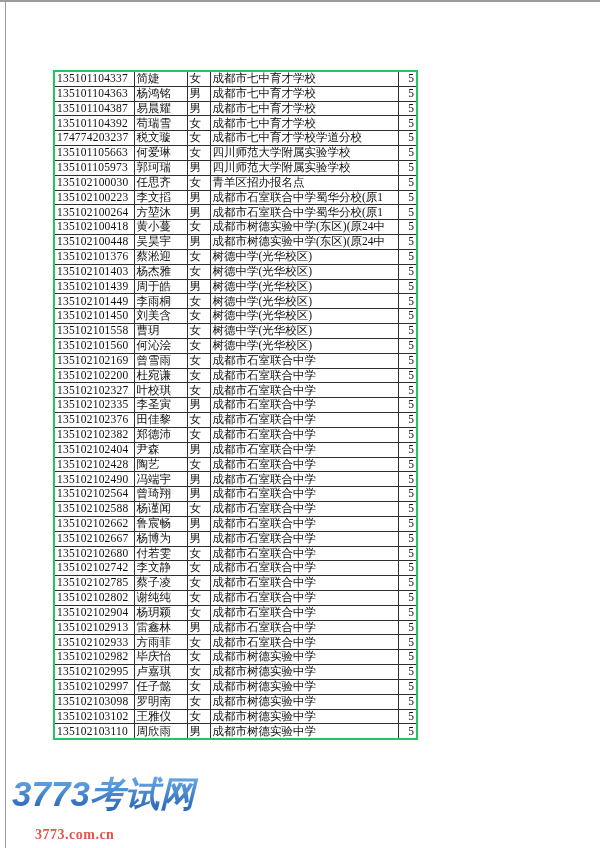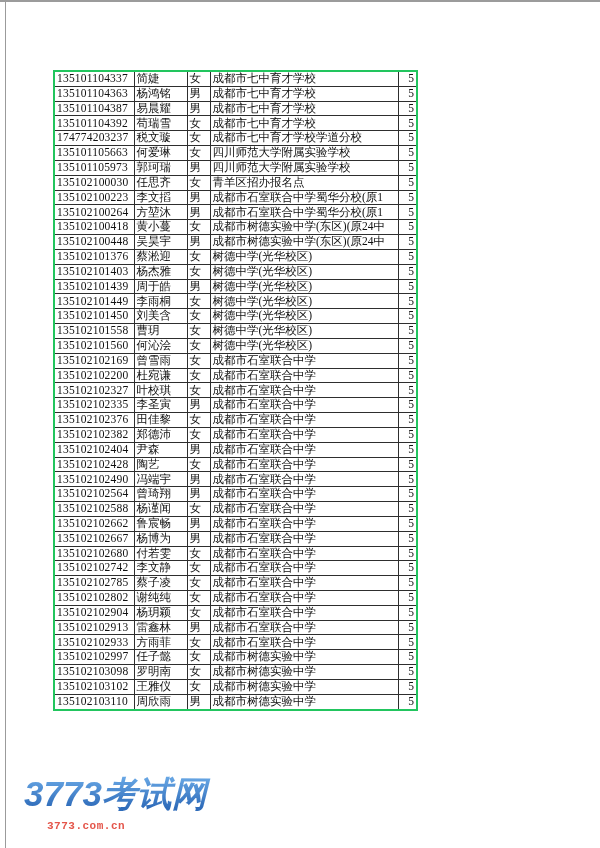--- a/index.html
+++ b/index.html
@@ -24,38 +24,38 @@
     color:#101010;
     white-space:nowrap;overflow:hidden;
     vertical-align:middle;
   }
   td.col-id{letter-spacing:0.2px;}
   td.col-name{padding-left:3px;}
   td.col-gender{padding-left:3px;}
   td.col-school{padding-left:3px;}
   td.col-code{text-align:right;padding-right:2px;}
 
-  .watermark{position:absolute;left:24px;top:776px;width:220px;}
+  .watermark{position:absolute;left:12px;top:776px;width:220px;}
   .wm-name{
     font-family:"Liberation Sans","DejaVu Sans",sans-serif;
     font-weight:bold;font-style:italic;
     font-size:35px;line-height:1.05;letter-spacing:0px;
     color:#4a86cf;
   }
   @supports ((-webkit-background-clip:text) or (background-clip:text)){
     .wm-name.gradient{
       -webkit-background-clip:text;background-clip:text;
       color:transparent;
     }
   }
   .wm-url{
-    font-family:Liberation Mono, monospace;
+    font-family:Liberation Serif, serif;
     font-weight:bold;
-    font-size:11px;line-height:1;
-    margin-top:8px;margin-left:23px;
+    font-size:14px;line-height:1;
+    margin-top:15px;margin-left:23px;
     letter-spacing:0.5px;
   }
 </style>
 </head>
 <body>
 
 <div class="frame-top" style="background: rgb(155, 155, 155);"></div>
 <div class="frame-left" style="background: rgb(155, 155, 155);"></div>
 
 <table class="roster">
@@ -334,20 +334,34 @@
         <td class="col-code">5</td>
       </tr>
       <tr>
         <td class="col-id">135102102933</td>
         <td class="col-name">方雨菲</td>
         <td class="col-gender">女</td>
         <td class="col-school">成都市石室联合中学</td>
         <td class="col-code">5</td>
       </tr>
       <tr>
+        <td class="col-id">135102102982</td>
+        <td class="col-name">毕庆怡</td>
+        <td class="col-gender">女</td>
+        <td class="col-school">成都市树德实验中学</td>
+        <td class="col-code">5</td>
+      </tr>
+      <tr>
+        <td class="col-id">135102102995</td>
+        <td class="col-name">卢嘉琪</td>
+        <td class="col-gender">女</td>
+        <td class="col-school">成都市树德实验中学</td>
+        <td class="col-code">5</td>
+      </tr>
+      <tr>
         <td class="col-id">135102102997</td>
         <td class="col-name">任子懿</td>
         <td class="col-gender">女</td>
         <td class="col-school">成都市树德实验中学</td>
         <td class="col-code">5</td>
       </tr>
       <tr>
         <td class="col-id">135102103098</td>
         <td class="col-name">罗明南</td>
         <td class="col-gender">女</td>

